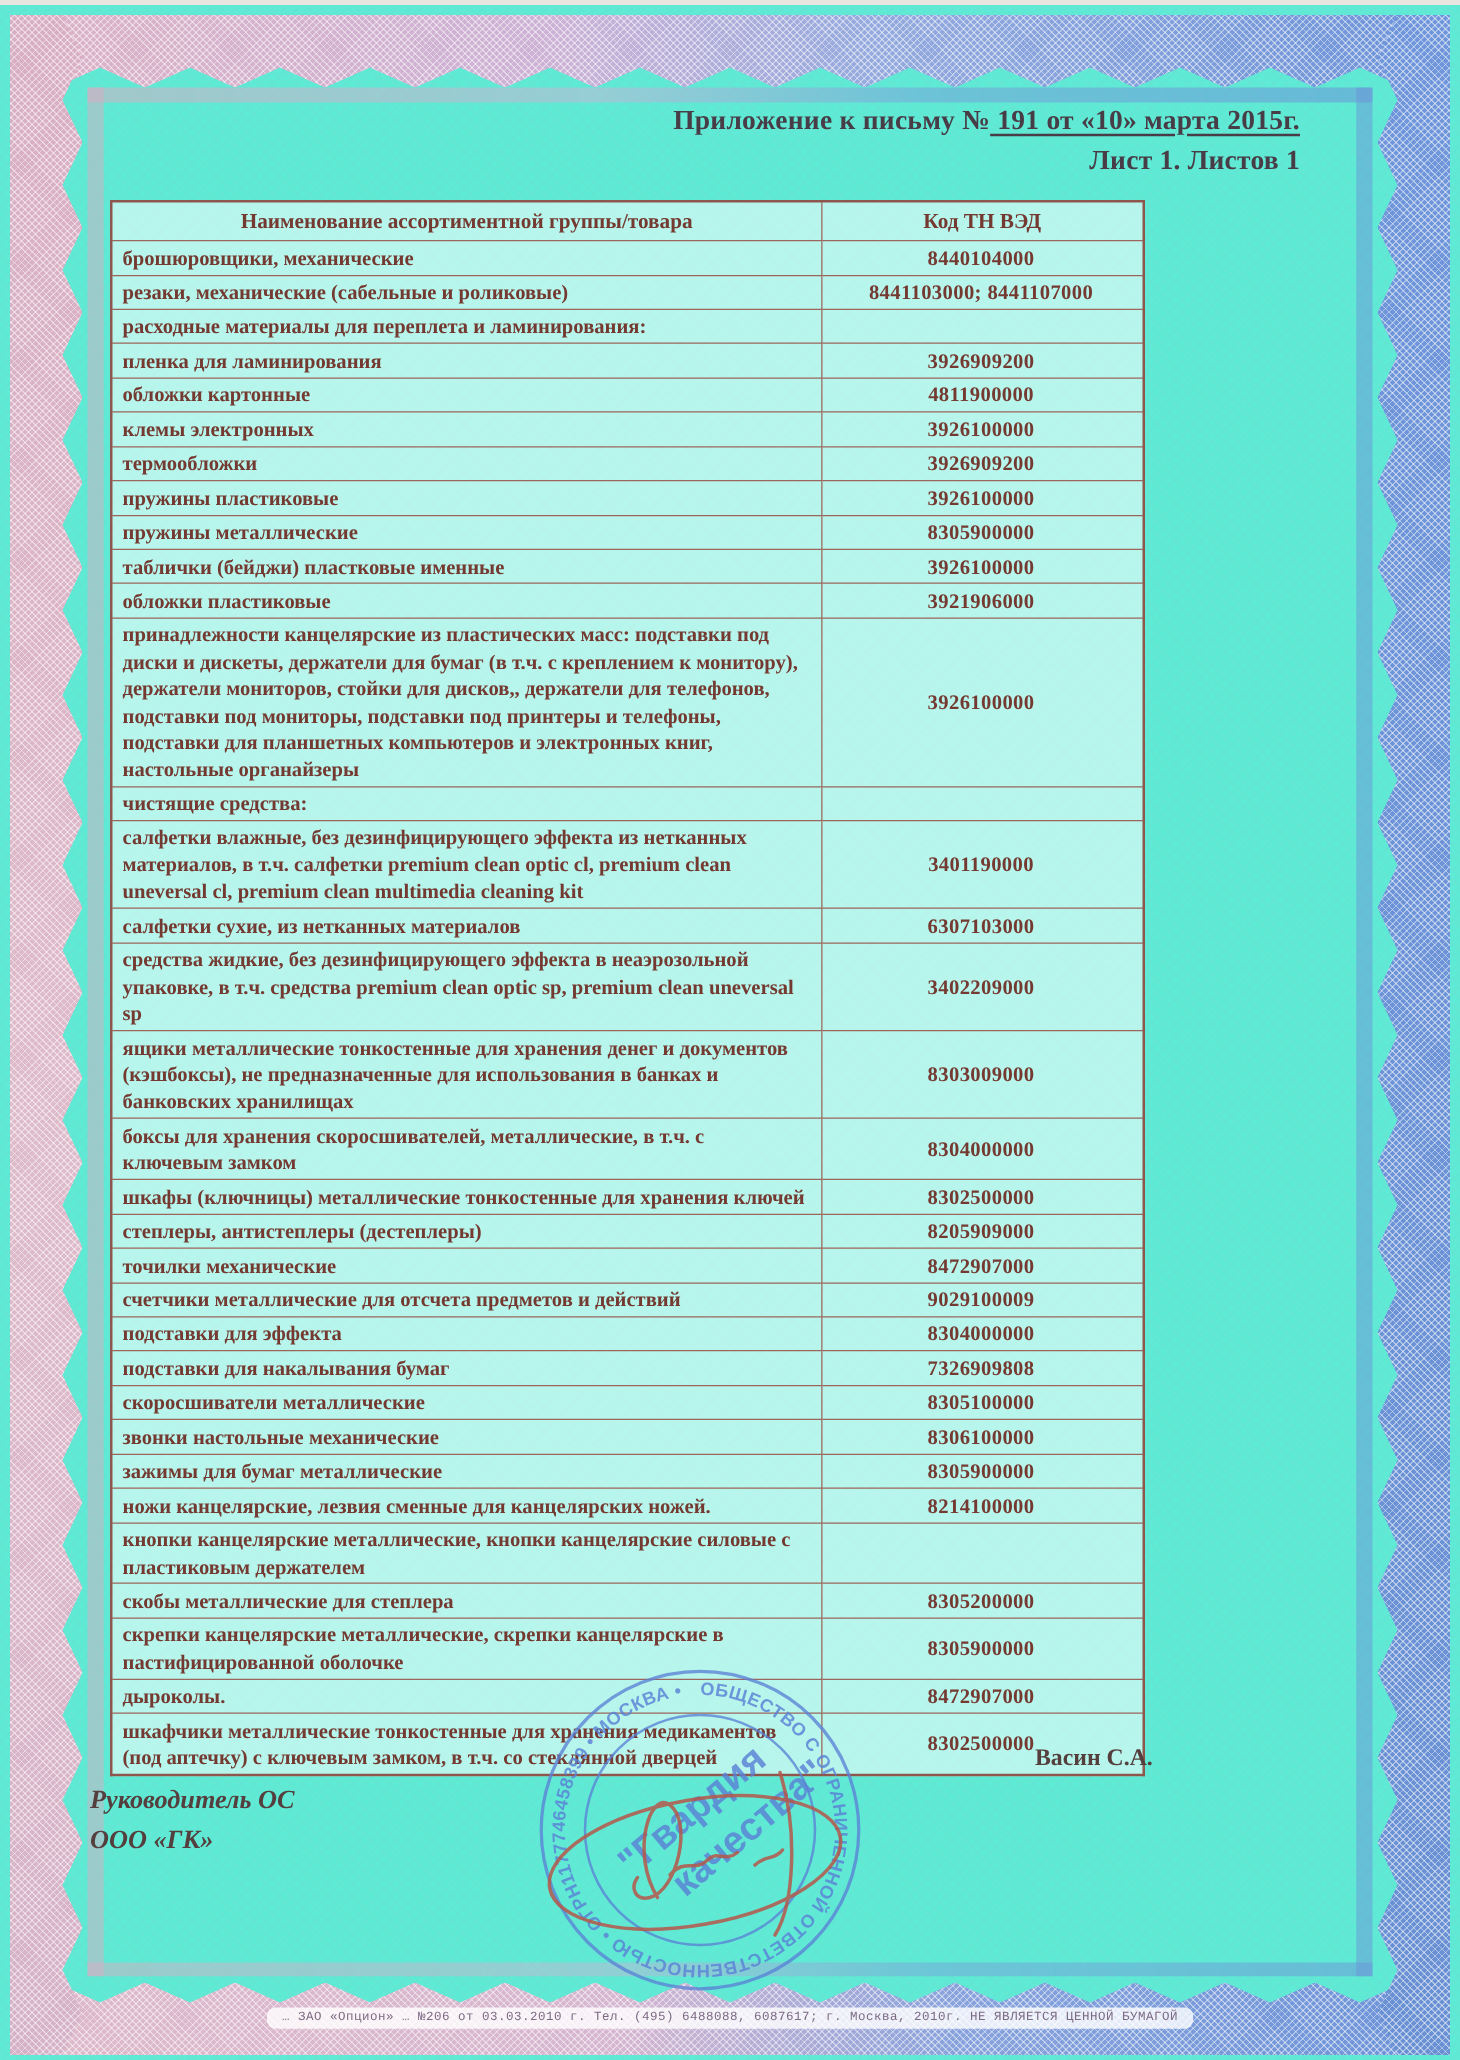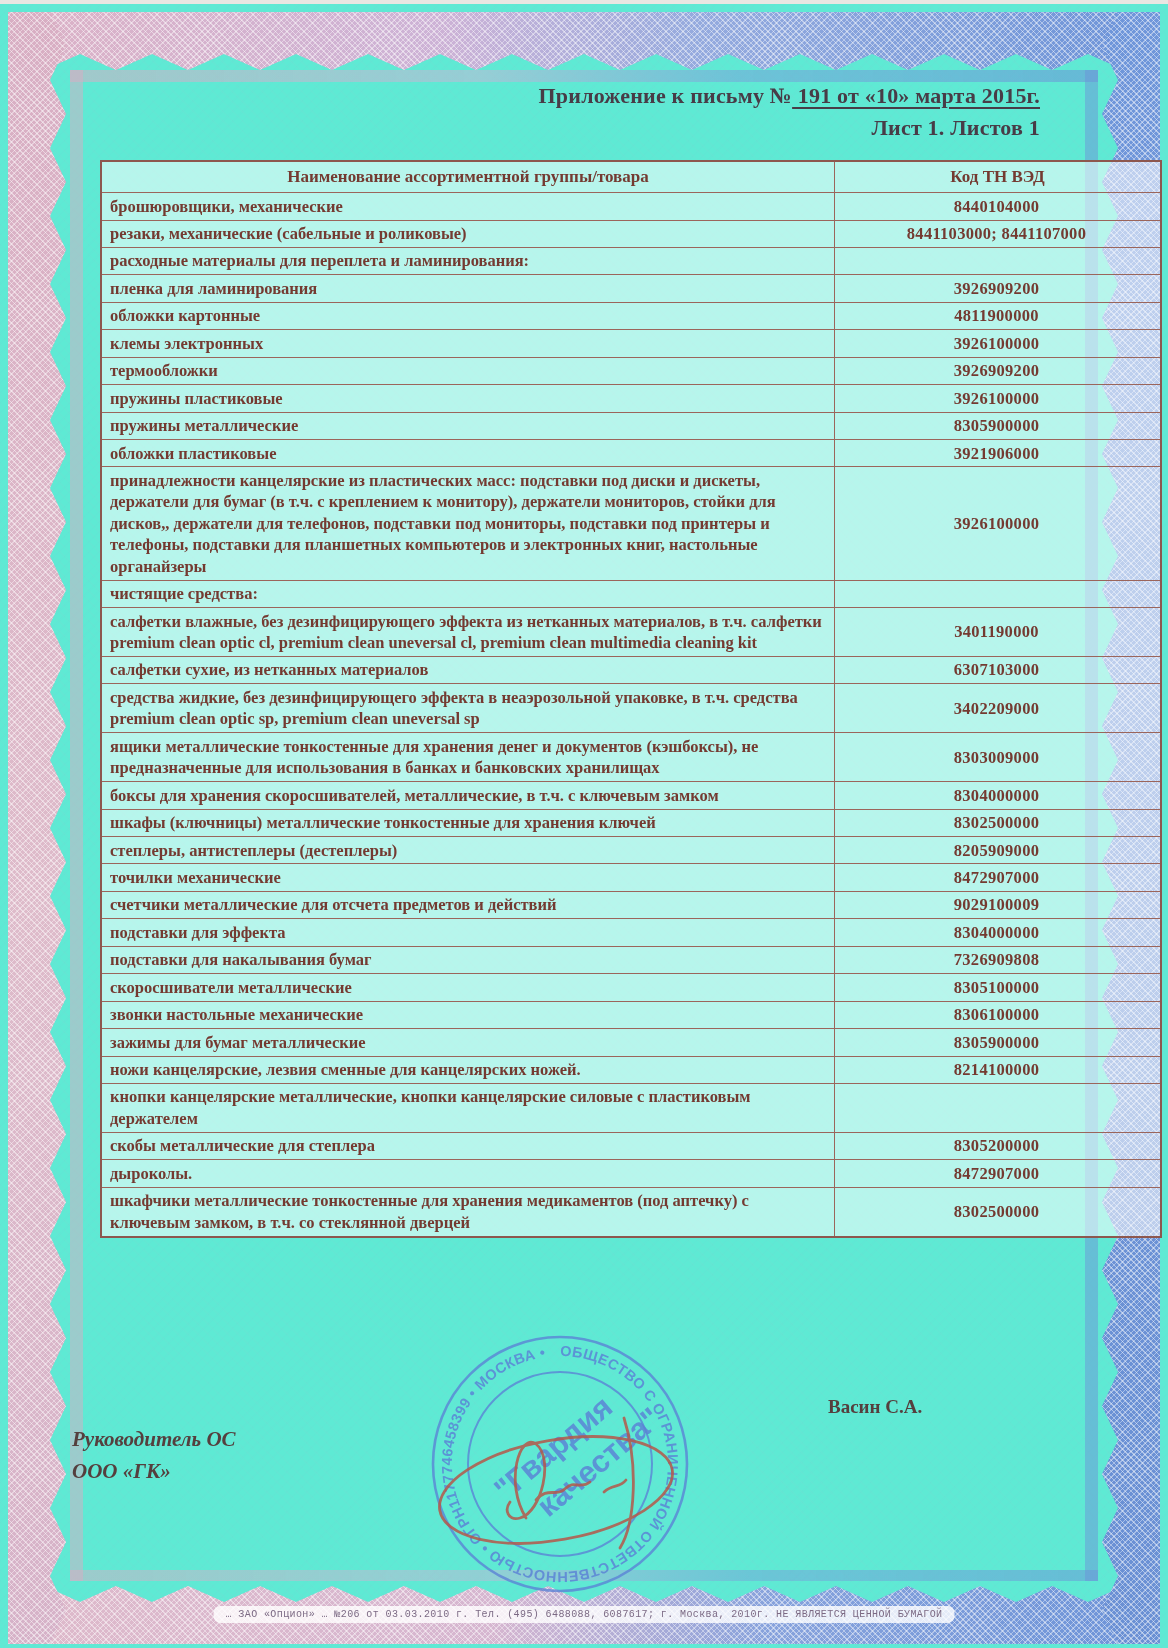--- a/index.html
+++ b/index.html
@@ -64,21 +64,21 @@
     font-weight:bold;font-size:22px;line-height:1.45;letter-spacing:.2px;
   }
   .title-underline{
     text-decoration:underline;
     text-decoration-thickness:2px;
     text-underline-offset:4px;
   }
 
   
   .goods-table{
-    position:absolute;z-index:2;left:100px;top:156px;width:1062px;
+    position:absolute;z-index:2;left:88px;top:156px;width:828px;
     border-collapse:collapse;
     color:#743a31;font-weight:bold;font-size:16.5px;line-height:1.3;
     background:rgba(255,255,255,.55);
   }
   .goods-table th,.goods-table td{
     border:1px solid #9b655b;
     padding:2.5px 10px 2.5px 8px;
     vertical-align:middle;
   }
   .goods-table{border:2px solid #8d574e;}
@@ -172,20 +172,24 @@
       </tr>
         <tr>
         <td class="name-cell">пружины пластиковые</td>
         <td class="code-cell">3926100000</td>
       </tr>
         <tr>
         <td class="name-cell">пружины металлические</td>
         <td class="code-cell">8305900000</td>
       </tr>
         <tr>
+        <td class="name-cell">таблички (бейджи) пластковые именные</td>
+        <td class="code-cell">3926100000</td>
+      </tr>
+        <tr>
         <td class="name-cell">обложки пластиковые</td>
         <td class="code-cell">3921906000</td>
       </tr>
         <tr>
         <td class="name-cell">принадлежности канцелярские из пластических масс: подставки под диски и дискеты, держатели для бумаг (в т.ч. с креплением к монитору), держатели мониторов, стойки для дисков,, держатели для телефонов, подставки под мониторы, подставки под принтеры и телефоны,  подставки для планшетных компьютеров и электронных книг, настольные органайзеры</td>
         <td class="code-cell">3926100000</td>
       </tr>
         <tr>
         <td class="name-cell">чистящие средства:</td>
         <td class="code-cell"></td>
@@ -250,20 +254,24 @@
         <td class="name-cell">ножи канцелярские,  лезвия сменные для канцелярских ножей.</td>
         <td class="code-cell">8214100000</td>
       </tr>
         <tr>
         <td class="name-cell">кнопки канцелярские металлические,  кнопки канцелярские силовые с пластиковым держателем</td>
         <td class="code-cell"></td>
       </tr>
         <tr>
         <td class="name-cell">скобы металлические для степлера</td>
         <td class="code-cell">8305200000</td>
+      </tr>
+        <tr>
+        <td class="name-cell">скрепки канцелярские металлические,  скрепки канцелярские в пастифицированной оболочке</td>
+        <td class="code-cell">8305900000</td>
       </tr>
         <tr>
         <td class="name-cell">дыроколы.</td>
         <td class="code-cell">8472907000</td>
       </tr>
         <tr>
         <td class="name-cell">шкафчики металлические тонкостенные для хранения медикаментов (под аптечку) с ключевым замком, в т.ч. со стеклянной дверцей</td>
         <td class="code-cell">8302500000</td>
       </tr>
       </tbody>

